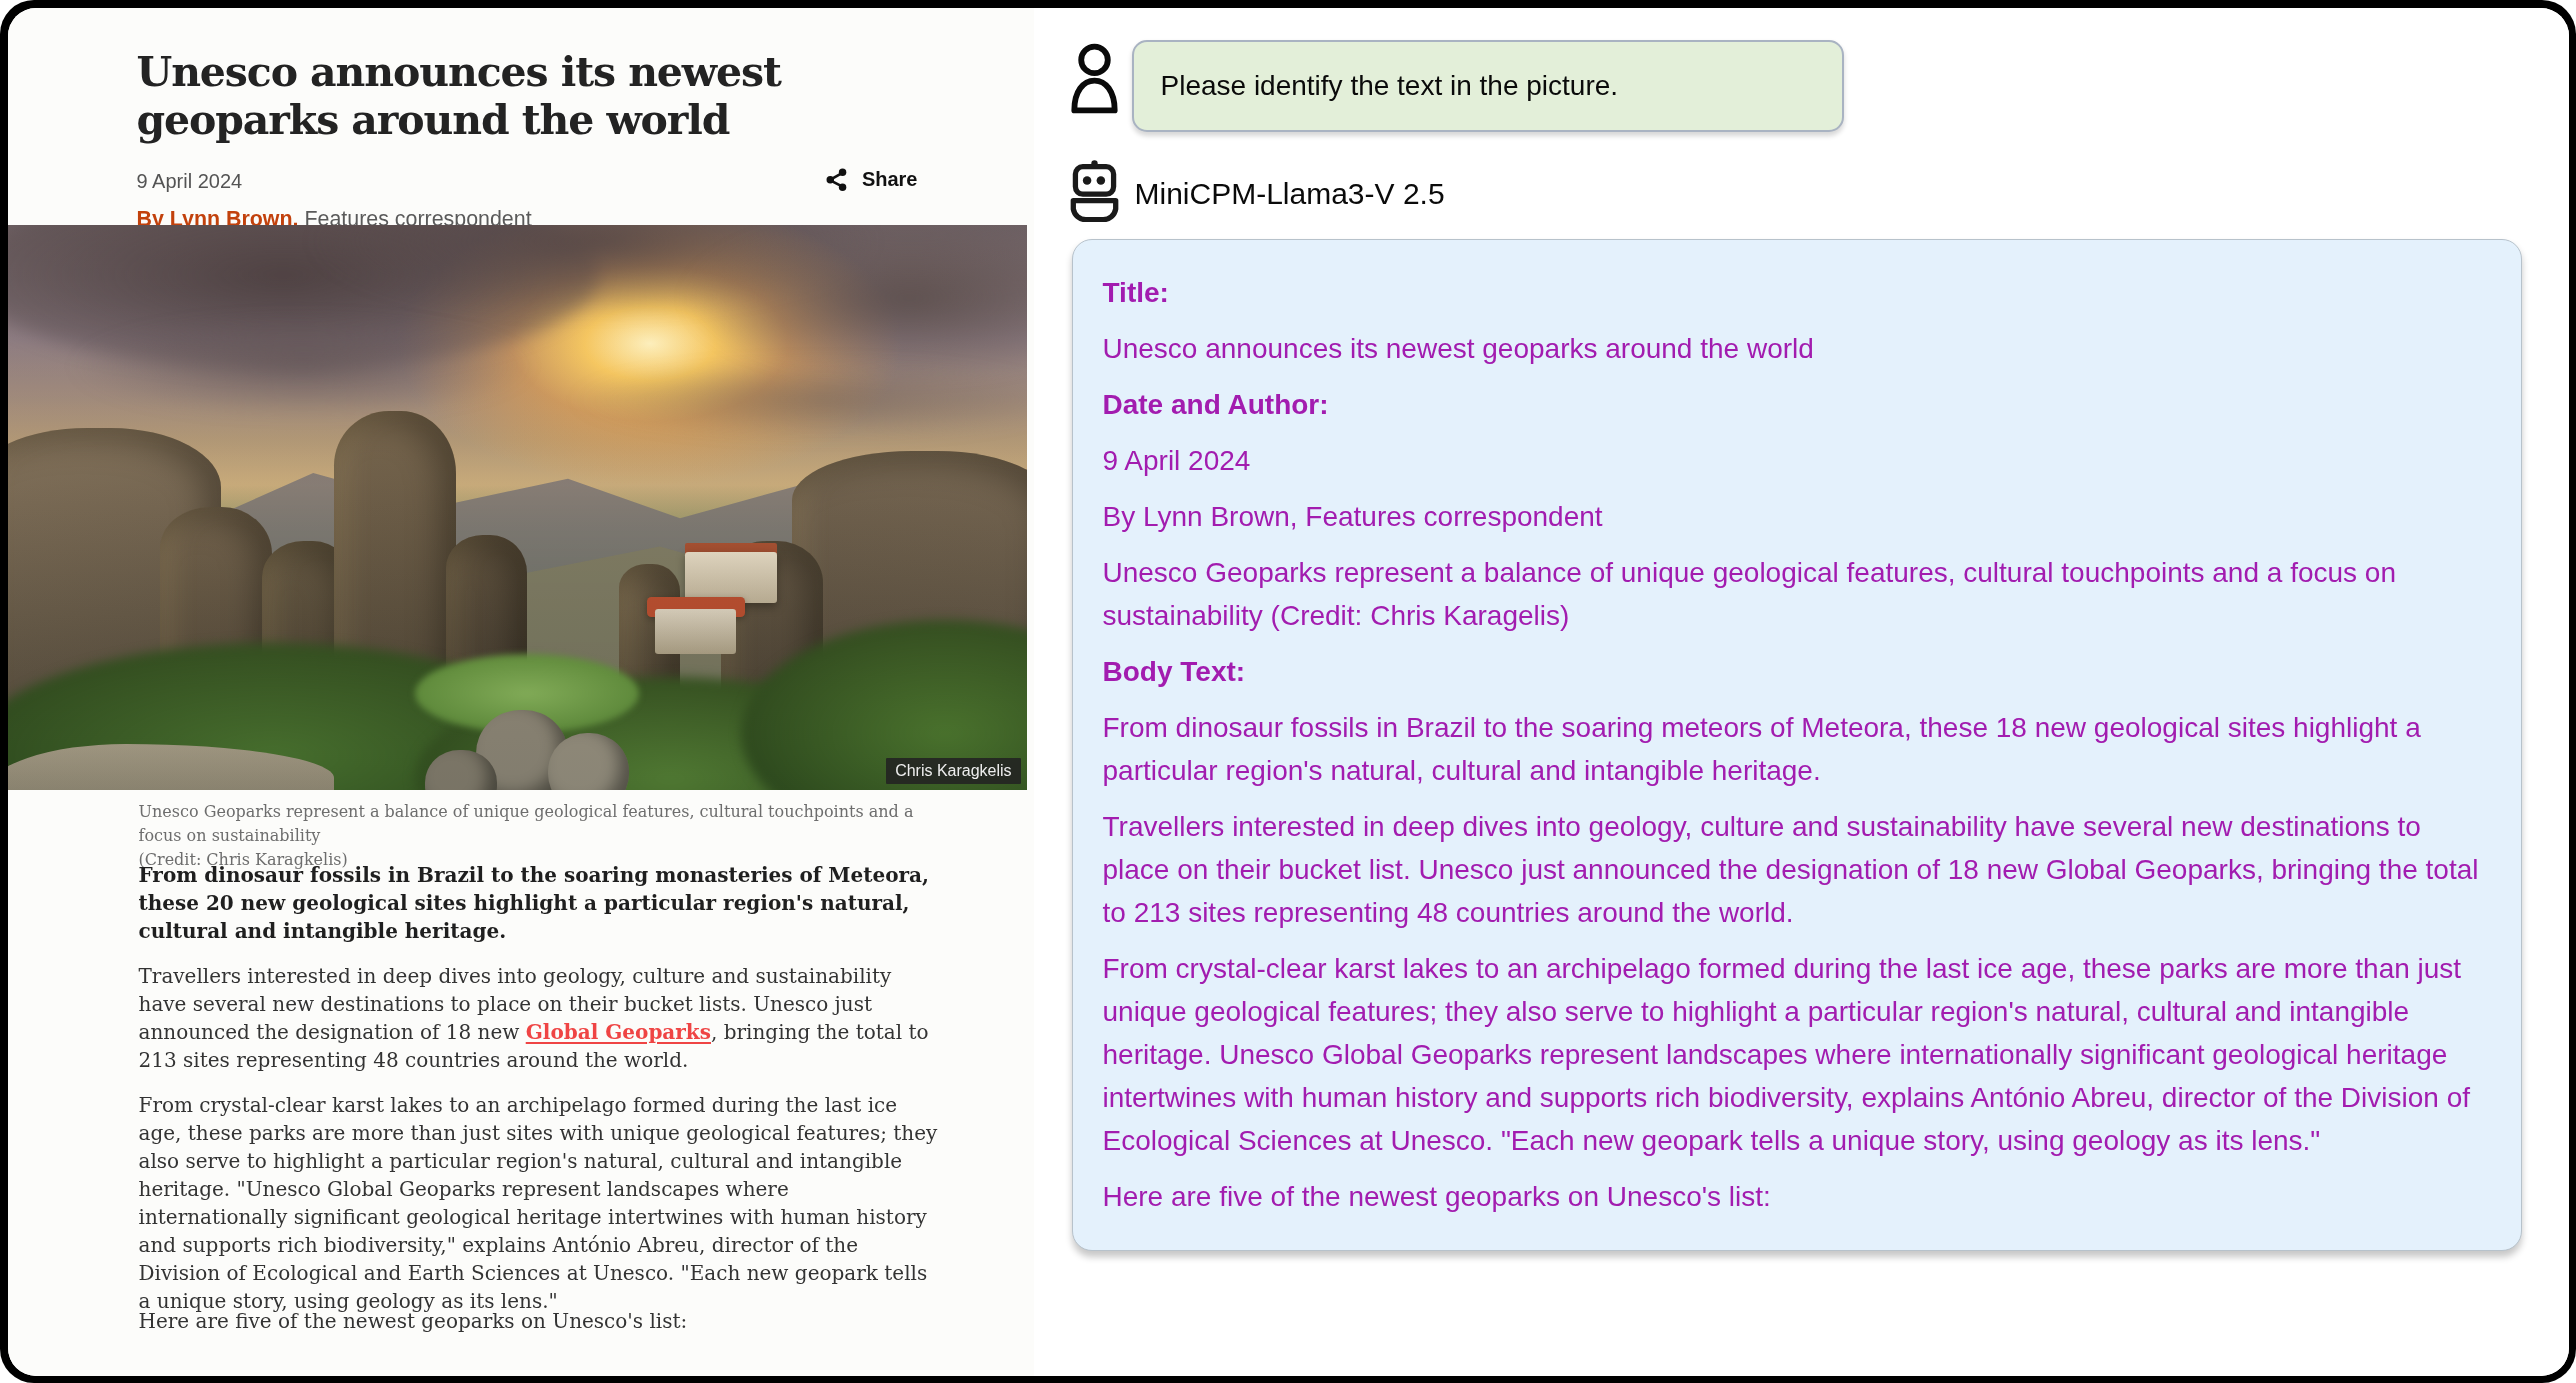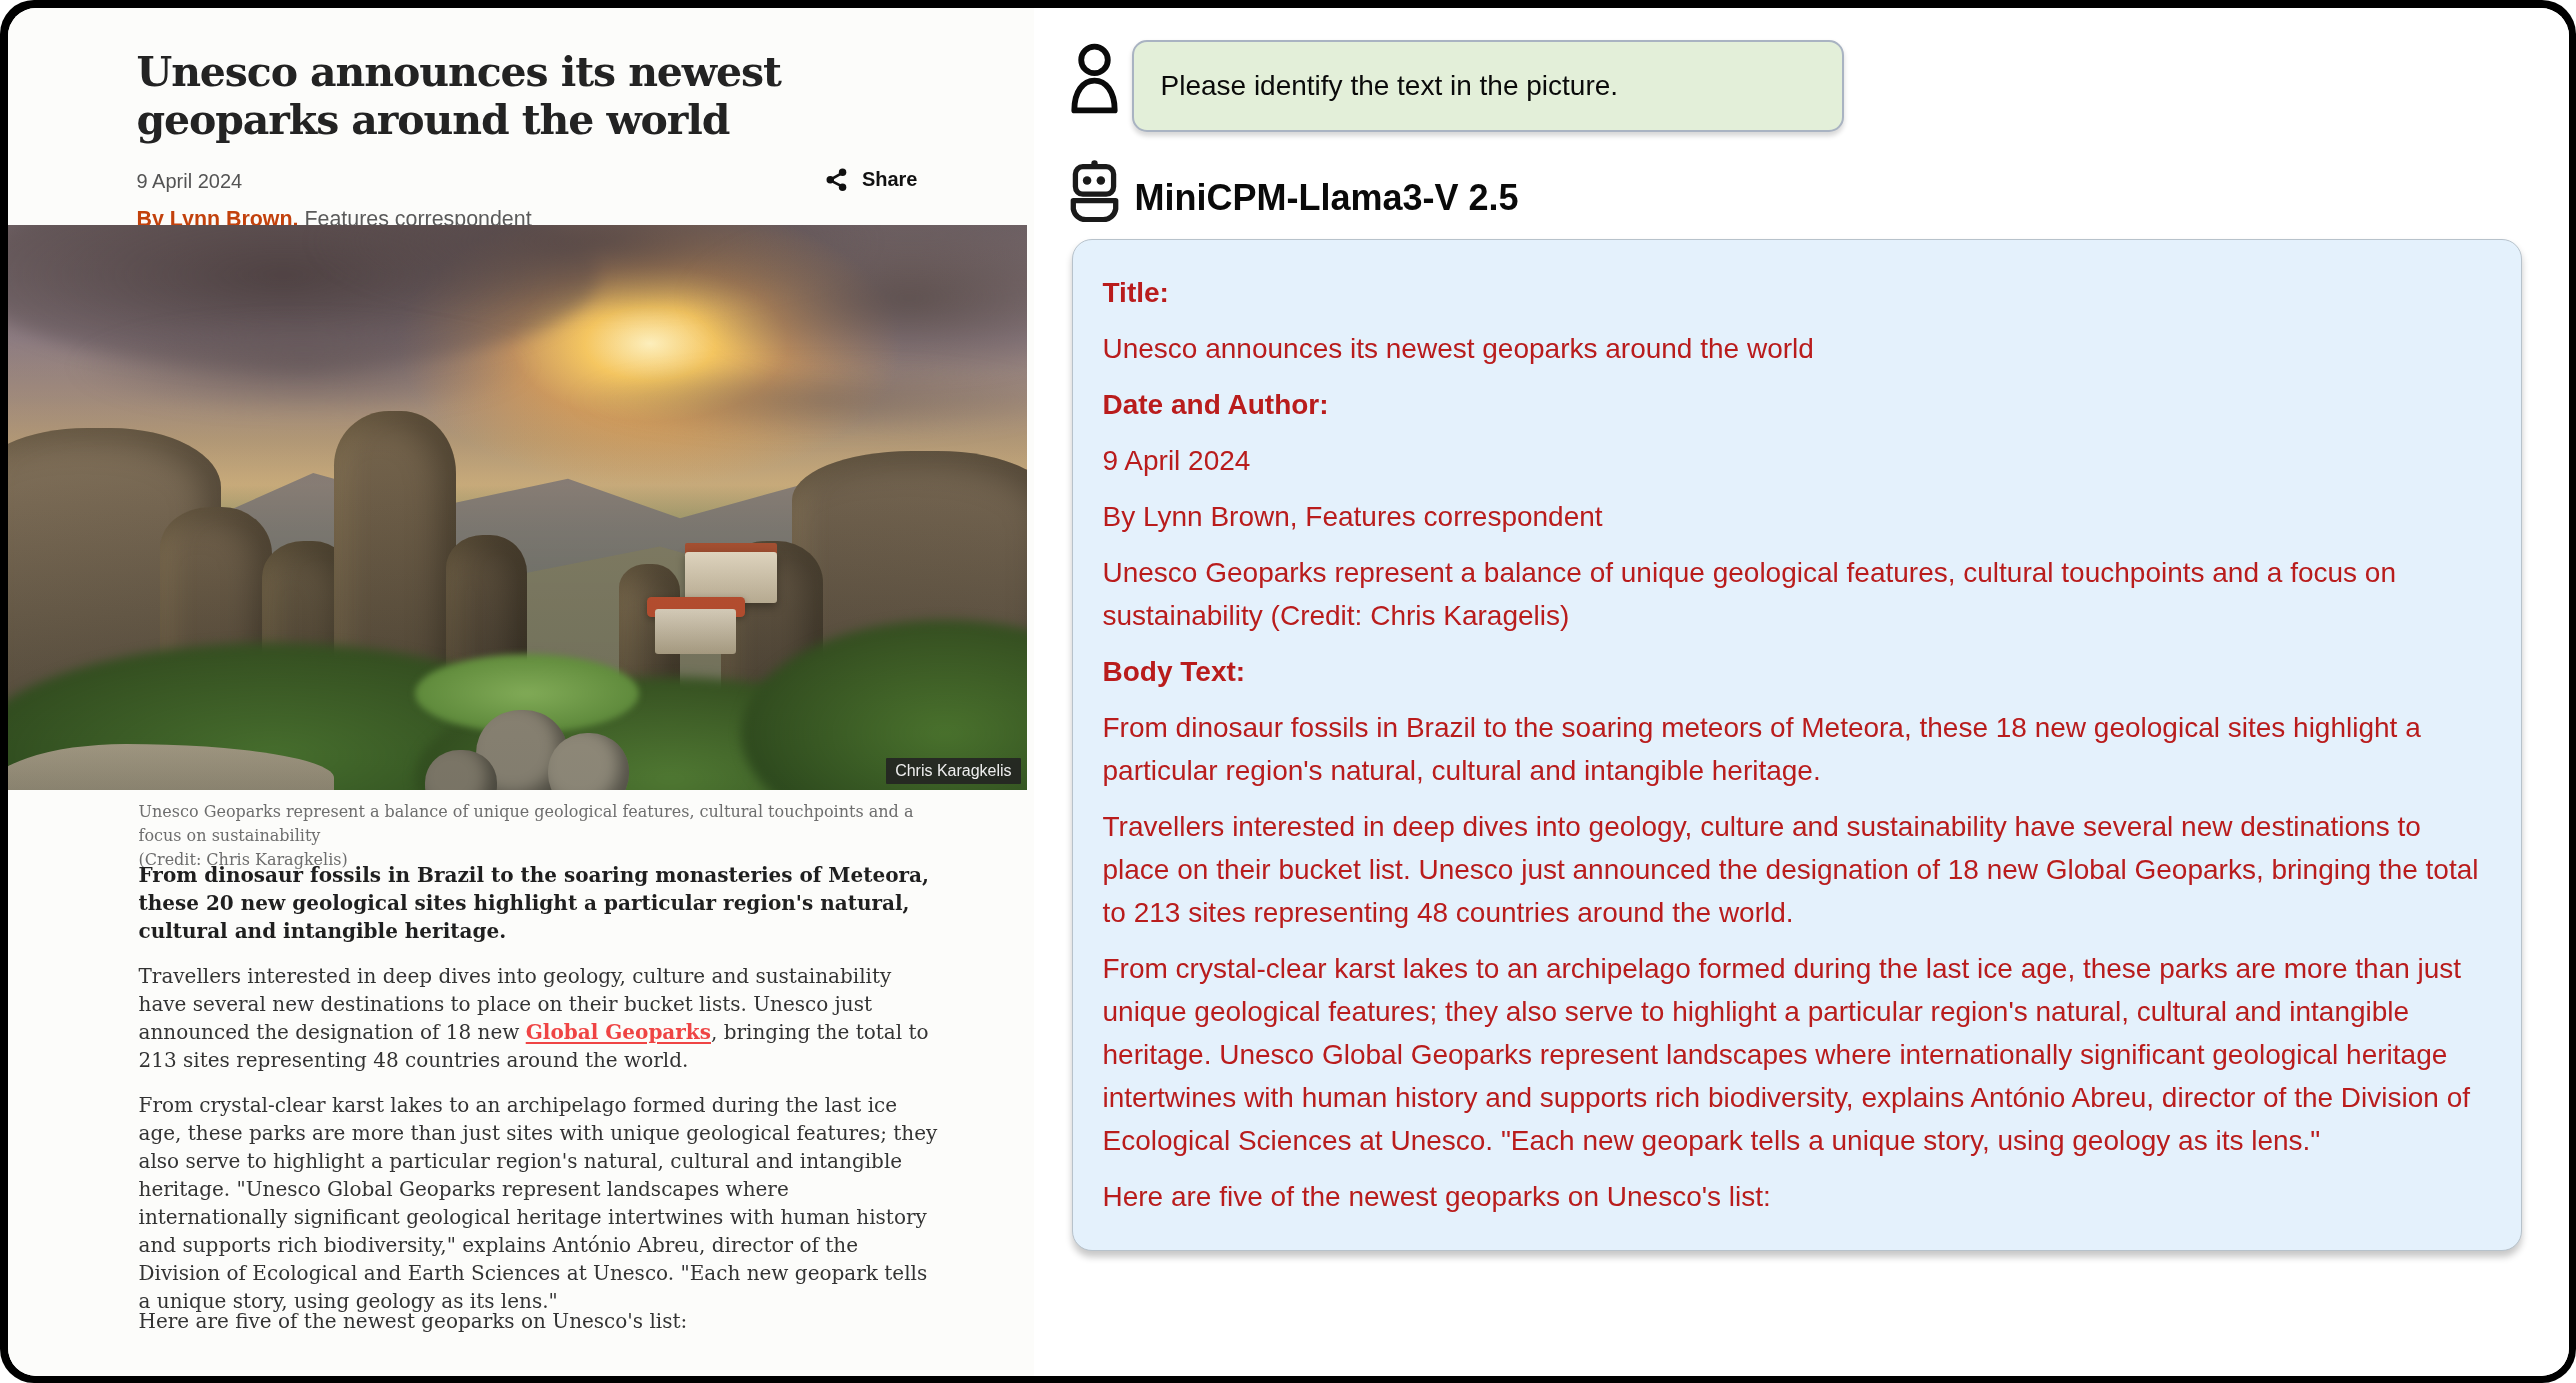--- a/index.html
+++ b/index.html
@@ -62,22 +62,22 @@
   .a-p3{top:1083px;}
   .a-p4{top:1299px;}
   .a-link{font-weight:bold;color:#ef4444;text-decoration:underline;text-underline-offset:3.2px;}
 
   
   .chat{position:absolute;left:1033px;top:0;right:0;bottom:0;background:#ffffff;font-family:"Liberation Sans",sans-serif;}
   .avatar{position:absolute;}
   .user-avatar{left:28px;top:34px;width:51px;height:73px;}
   .bot-avatar{left:27px;top:151px;width:53px;height:63px;}
   .user-bubble{position:absolute;left:91px;top:32px;width:712px;height:92px;background:#e3efd9;border:2.1px solid #a9b3c2;border-radius:15px;box-shadow:0 3.2px 5.3px rgba(0,0,0,.16);display:flex;align-items:center;padding:0 27px;font-size:28px;color:#0a0a0a;}
-  .model-name{position:absolute;left:94px;top:169px;font-size:36px;font-weight:bold;color:#0a0a0a;}
-  .bot-bubble{position:absolute;left:31px;top:231px;width:1450px;background:#e4f1fc;border:1.6px solid #b7c2cb;border-radius:20px;box-shadow:0 5.3px 7.5px rgba(0,0,0,.22);padding:31px 30px 32px 30px;font-size:28px;line-height:43px;color:#b91c1c;}
+  .model-name{position:absolute;left:94px;top:169px;font-size:30px;font-weight:normal;color:#0a0a0a;}
+  .bot-bubble{position:absolute;left:31px;top:231px;width:1450px;background:#e4f1fc;border:1.6px solid #b7c2cb;border-radius:20px;box-shadow:0 5.3px 7.5px rgba(0,0,0,.22);padding:31px 30px 32px 30px;font-size:28px;line-height:43px;color:#a21caf;}
   .resp-heading{font-weight:bold;margin:13px 0 0 0;}
   .resp-para{margin:13px 0 0 0;}
   .resp-heading:first-child{margin-top:0;}
 
   svg{display:block;}
 </style>
 </head>
 <body>
 
 <div class="frame">

